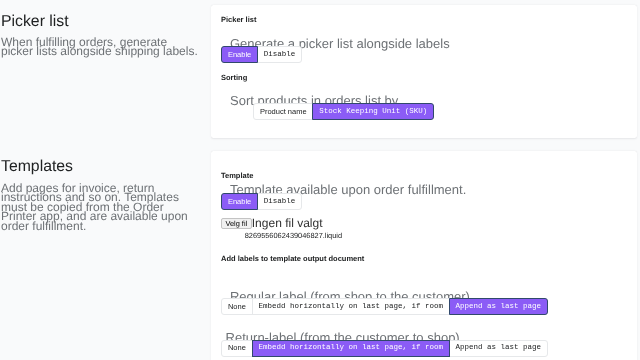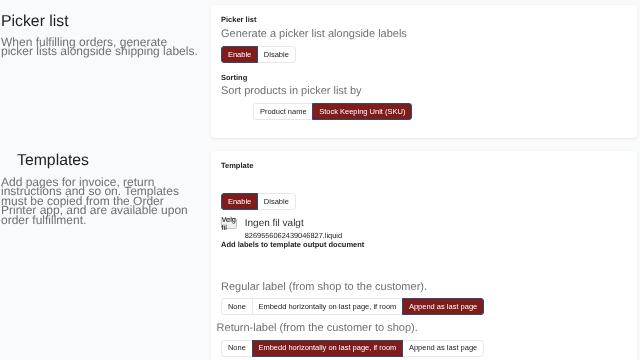--- a/index.html
+++ b/index.html
@@ -13,40 +13,40 @@
   .sec-title{font-size:15.8px;color:#202223;font-weight:400;margin:0;line-height:18px;
              white-space:nowrap;}
   .sec-desc{font-size:12px;color:#6d7175;line-height:9.6px;margin:0;width:200px;}
 
   .card{position:absolute;background:#fff;border-radius:2.5px;
         box-shadow:0 0 0.5px rgba(63,63,68,.08), 0 0.7px 1.8px rgba(63,63,68,.10);
         box-sizing:border-box;}
 
   .blk-title{position:absolute;font-size:7.5px;font-weight:700;color:#202223;margin:0;
              line-height:9px;white-space:nowrap;}
-  .blk-sub{position:absolute;font-size:11px;color:#6d7175;margin:0;line-height:9.2px;
+  .blk-sub{position:absolute;font-size:13px;color:#6d7175;margin:9px;line-height:9.2px;
            white-space:nowrap;}
 
   .btngroup{position:absolute;display:flex;}
   .btn{font-family:"Liberation Sans",sans-serif;font-size:7.5px;line-height:1;
        height:17px;box-sizing:border-box;display:flex;align-items:center;justify-content:center;
        padding:0 5.75px;background:#fff;color:#202223;border:1px solid #e6e8ea;
        border-radius:3px;white-space:nowrap;cursor:pointer;margin:0;}
-  .btn + .btn{margin-left:-1px;border-radius:0;}
+  .btn + .btn{margin-left:-1px;border-radius:0;font-family:Liberation Mono, monospace;}
   .btngroup .btn:first-child{border-radius:3px 0 0 3px;}
   .btngroup .btn:last-child{border-radius:0 3px 3px 0;}
-  .btn.primary{background:#7f1d1d;border-color:#31496c;color:#fff;position:relative;z-index:2;}
+  .btn.primary{background:#8b5cf6;border-color:#31496c;color:#fff;position:relative;z-index:2;}
 
   .fileline{position:absolute;display:flex;align-items:center;height:11.2px;}
   .filebtn{font-size:7.4px;font-family:"Liberation Sans",sans-serif;
            background:#f0f0f0;border:1px solid #c3c3c3;
-           border-radius:2px;width:16px;height:11.2px;box-sizing:border-box;
+           border-radius:2px;width:31px;height:11.2px;box-sizing:border-box;
            display:flex;align-items:center;justify-content:center;
            color:#000;line-height:1;}
-  .filetext{font-size:10px;color:#303030;margin-left:8px;line-height:9.2px;white-space:nowrap;}
+  .filetext{font-size:12px;color:#303030;margin-left:0;line-height:9.2px;white-space:nowrap;}
   .filename{position:absolute;font-size:7.4px;color:#202223;line-height:9.2px;white-space:nowrap;}
 </style>
 </head>
 <body>
 
 <div class="page">
 
   <div class="abs" style="left:0;top:0;width:556px;height:145px;">
 
     <div class="abs" style="left:1px;top:12.8px;width:200px;">
@@ -55,48 +55,49 @@
     </div>
 
     <div class="card" style="left:210.6px;top:4.9px;width:426.9px;height:133.4px;">
       <div class="blk-title" style="left:10.4px;top:10.3px;">Picker list</div>
       <div class="blk-sub" style="left:10.4px;top:25.1px;">Generate a picker list alongside labels</div>
       <div class="btngroup" style="left:10.6px;top:41.2px;">
         <button class="btn primary">Enable</button>
         <button class="btn">Disable</button>
       </div>
       <div class="blk-title" style="left:10.4px;top:67.8px;">Sorting</div>
-      <div class="blk-sub" style="left:10.4px;top:82.5px;">Sort products in picker list by</div>
+      <div class="blk-sub" style="left:10.4px;top:82.5px;">Sort products in orders list by</div>
       <div class="btngroup" style="left:10.6px;top:98.1px;padding-left:32px;">
         <button class="btn">Product name</button>
         <button class="btn primary">Stock Keeping Unit (SKU)</button>
       </div>
     </div>
   </div>
 
   <div class="abs" style="left:0;top:145px;width:640px;height:215px;">
 
-    <div class="abs" style="left:1px;top:7px;width:200px;padding-left:16px;">
+    <div class="abs" style="left:1px;top:13px;width:200px;">
       <h2 class="sec-title">Templates</h2>
       <p class="sec-desc abs" style="left:0;top:25.5px;">Add pages for invoice, return instructions and so on. Templates must be copied from the Order Printer app, and are available upon order fulfillment.</p>
     </div>
 
     <div class="card" style="left:210.6px;top:5.5px;width:426.9px;height:235px;">
-      <div class="blk-title" style="left:10.4px;top:10px;">Template</div>
+      <div class="blk-title" style="left:10.4px;top:20px;">Template</div>
+      <div class="blk-sub" style="left:10.4px;top:25.7px;">Template available upon order fulfillment.</div>
       <div class="btngroup" style="left:10.6px;top:42.5px;">
         <button class="btn primary">Enable</button>
         <button class="btn">Disable</button>
       </div>
       <div class="fileline" style="left:10.2px;top:67.8px;">
         <span class="filebtn">Velg fil</span>
         <span class="filetext">Ingen fil valgt</span>
       </div>
       <div class="filename" style="left:10.1px;top:80.2px;padding-left:24px;">8269556062439046827.liquid</div>
 
-      <div class="blk-title" style="left:10.4px;top:89px;">Add labels to template output document</div>
+      <div class="blk-title" style="left:10.4px;top:103px;">Add labels to template output document</div>
 
       <div class="blk-sub" style="left:10.4px;top:132.1px;">Regular label (from shop to the customer).</div>
       <div class="btngroup" style="left:10.6px;top:147.9px;">
         <button class="btn">None</button>
         <button class="btn">Embedd horizontally on last page, if room</button>
         <button class="btn primary">Append as last page</button>
       </div>
 
       <div class="blk-sub" style="left:6px;top:173.6px;">Return-label (from the customer to shop).</div>
       <div class="btngroup" style="left:10.6px;top:189px;">

